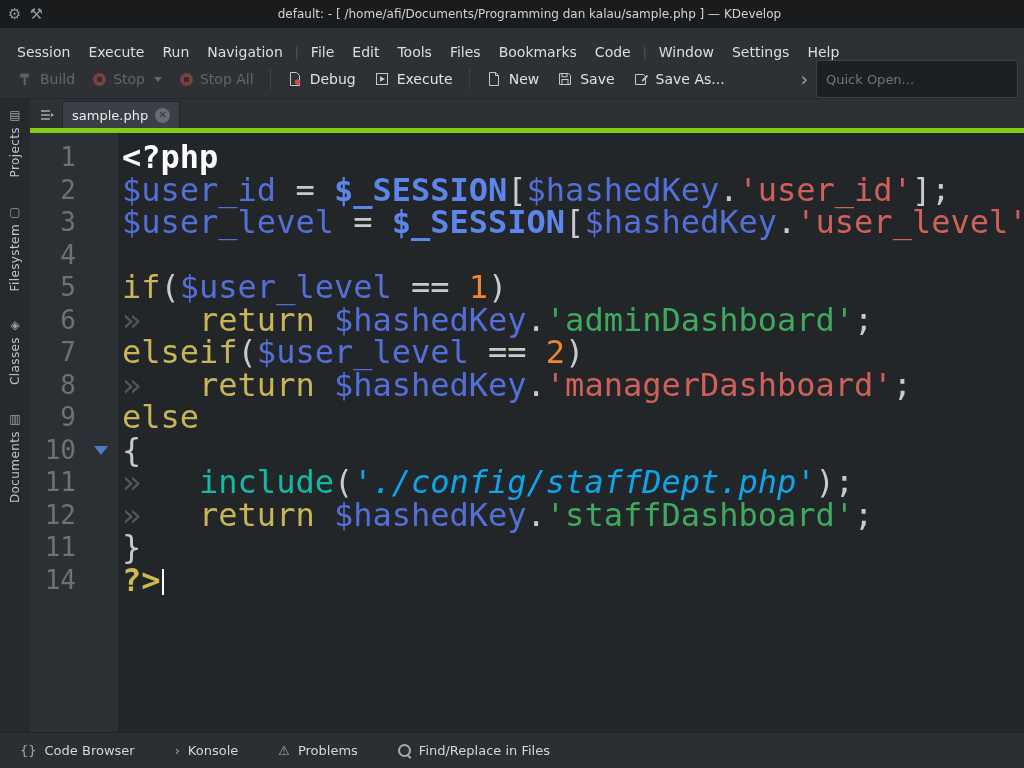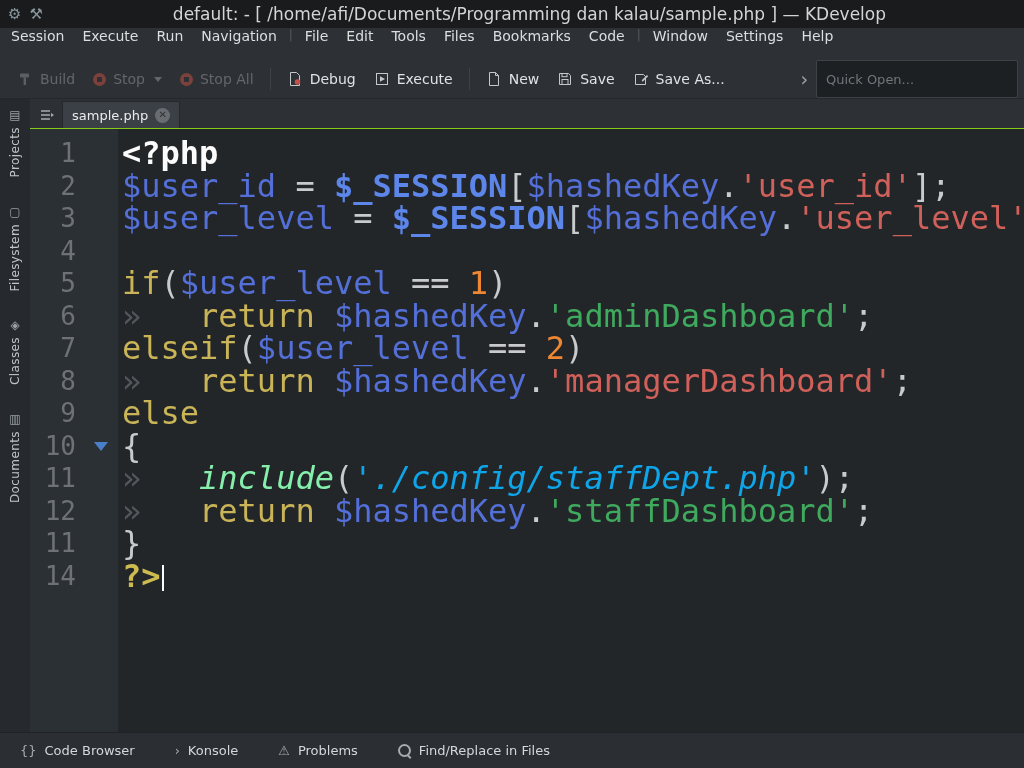--- a/index.html
+++ b/index.html
@@ -8,24 +8,24 @@
     background:#232629;
     font-family:"DejaVu Sans","Liberation Sans",sans-serif;
     -webkit-font-smoothing:antialiased;
   }
   .window{width:1024px;height:768px;display:flex;flex-direction:column}
 
   
   .titlebar{height:28px;background:#191b1d;display:flex;align-items:center;padding:0 8px;flex:none}
   .titlebar-icons{display:flex;align-items:center;gap:8px}
   .tb-ic{font-size:15px;color:#8b98a0;line-height:1}
-  .titlebar-title{flex:1;text-align:center;color:#d2d4d6;font-size:17px;white-space:nowrap;overflow:hidden}
-
-  
-  .menubar{height:32px;background:#2d3136;display:flex;align-items:flex-start;padding:0 2px;flex:none;font-size:14px;color:#dcdee0}
+  .titlebar-title{flex:1;text-align:center;color:#d2d4d6;font-size:12px;white-space:nowrap;overflow:hidden}
+
+  
+  .menubar{height:32px;background:#2d3136;display:flex;align-items:flex-end;padding:0 8px;flex:none;font-size:14px;color:#dcdee0}
   .menu-item{padding:0 9px;cursor:default}
   .menu-sep{color:#55595d;padding:0 3px;font-size:12px}
 
   
   .toolbar{height:38px;background:#2d3136;display:flex;align-items:center;padding:0 8px;flex:none;font-size:14px;border-bottom:1px solid #24282b}
   .tb-btn{display:flex;align-items:center;gap:7px;padding:0 9px;height:30px;color:#e0e2e4;white-space:nowrap}
   .tb-btn.disabled{color:#63676b}
   .tb-sep{width:1px;height:22px;background:#3d4247;margin:0 7px;flex:none}
   .caret{width:0;height:0;border-left:4px solid transparent;border-right:4px solid transparent;border-top:5px solid #63676b;margin-left:2px}
   .stop-ic{width:13px;height:13px;border-radius:50%;background:#7d413b;position:relative;flex:none}
@@ -36,21 +36,21 @@
   
   .content-row{flex:1;display:flex;min-height:0}
   .sidedock{width:30px;background:#26292d;display:flex;flex-direction:column;align-items:center;padding-top:10px;gap:28px;flex:none}
   .dock-item{display:flex;flex-direction:column;align-items:center;gap:6px;color:#c2c5c7}
   .dock-icon{font-size:12px;color:#9aa0a4;line-height:1}
   .dock-label{writing-mode:vertical-rl;transform:rotate(180deg);font-size:12px;letter-spacing:.4px}
 
   .main-col{flex:1;display:flex;flex-direction:column;min-width:0}
 
   
-  .tabbar{height:29px;background:#2d3136;display:flex;align-items:flex-end;padding-left:4px;flex:none;border-bottom:1px solid #84cc16}
+  .tabbar{height:29px;background:#2d3136;display:flex;align-items:flex-end;padding-left:4px;flex:none;border-bottom:5px solid #84cc16}
   .tab-switcher{display:flex;align-items:center;justify-content:center;width:26px;height:26px}
   .tab{display:flex;align-items:center;gap:7px;background:#3b4046;height:26px;padding:0 9px;color:#e9ebec;font-size:13px;border:1px solid #24282b;border-bottom:none;border-radius:2px 2px 0 0;margin-left:2px}
   .tab-close{width:15px;height:15px;border-radius:50%;background:#696d71;color:#2d3136;font-size:10px;font-weight:bold;display:flex;align-items:center;justify-content:center;line-height:1}
 
   
   .editor{flex:1;display:flex;background:#232629;min-height:0;overflow:hidden}
   .gutter{width:88px;background:#2b3034;padding-top:8px;flex:none;font-family:"DejaVu Sans Mono","Liberation Mono",monospace;color:#6e7276}
   .ln{height:32.5px;line-height:32.5px;font-size:26px;text-align:right;padding-right:42px;position:relative;box-sizing:border-box}
   .fold{position:absolute;right:10px;top:12px;width:0;height:0;border-left:7px solid transparent;border-right:7px solid transparent;border-top:9px solid #4a7ec8}
   .code-area{flex:1;padding:8px 0 0 4px;font-family:"DejaVu Sans Mono","Liberation Mono",monospace;overflow:hidden}
@@ -226,21 +226,21 @@
             <div class="cl"><span class="tk-tag" style="color: rgb(252, 252, 252);">&lt;?php</span></div>
             <div class="cl"><span class="tk-var" style="color: rgb(84, 112, 216);">$user_id</span><span class="tk-op" style="color: rgb(200, 202, 204);"> = </span><span class="tk-sg" style="color: rgb(92, 134, 234);">$_SESSION</span><span class="tk-op" style="color: rgb(200, 202, 204);">[</span><span class="tk-var" style="color: rgb(84, 112, 216);">$hashedKey</span><span class="tk-op" style="color: rgb(200, 202, 204);">.</span><span class="tk-strr" style="color: rgb(208, 96, 90);">'user_id'</span><span class="tk-op" style="color: rgb(200, 202, 204);">];</span></div>
             <div class="cl"><span class="tk-var" style="color: rgb(84, 112, 216);">$user_level</span><span class="tk-op" style="color: rgb(200, 202, 204);"> = </span><span class="tk-sg" style="color: rgb(92, 134, 234);">$_SESSION</span><span class="tk-op" style="color: rgb(200, 202, 204);">[</span><span class="tk-var" style="color: rgb(84, 112, 216);">$hashedKey</span><span class="tk-op" style="color: rgb(200, 202, 204);">.</span><span class="tk-strr" style="color: rgb(208, 96, 90);">'user_level'</span><span class="tk-op" style="color: rgb(200, 202, 204);">];</span></div>
             <div class="cl"></div>
             <div class="cl"><span class="tk-kw" style="color: rgb(201, 180, 88);">if</span><span class="tk-op" style="color: rgb(200, 202, 204);">(</span><span class="tk-var" style="color: rgb(84, 112, 216);">$user_level</span><span class="tk-op" style="color: rgb(200, 202, 204);"> == </span><span class="tk-num" style="color: rgb(237, 135, 51);">1</span><span class="tk-op" style="color: rgb(200, 202, 204);">)</span></div>
             <div class="cl"><span class="tk-tab" style="color: rgb(84, 88, 92);">»   </span><span class="tk-kw" style="color: rgb(201, 180, 88);">return </span><span class="tk-var" style="color: rgb(84, 112, 216);">$hashedKey</span><span class="tk-op" style="color: rgb(200, 202, 204);">.</span><span class="tk-strg" style="color: rgb(63, 169, 94);">'adminDashboard'</span><span class="tk-op" style="color: rgb(200, 202, 204);">;</span></div>
             <div class="cl"><span class="tk-kw" style="color: rgb(201, 180, 88);">elseif</span><span class="tk-op" style="color: rgb(200, 202, 204);">(</span><span class="tk-var" style="color: rgb(84, 112, 216);">$user_level</span><span class="tk-op" style="color: rgb(200, 202, 204);"> == </span><span class="tk-num" style="color: rgb(237, 135, 51);">2</span><span class="tk-op" style="color: rgb(200, 202, 204);">)</span></div>
             <div class="cl"><span class="tk-tab" style="color: rgb(84, 88, 92);">»   </span><span class="tk-kw" style="color: rgb(201, 180, 88);">return </span><span class="tk-var" style="color: rgb(84, 112, 216);">$hashedKey</span><span class="tk-op" style="color: rgb(200, 202, 204);">.</span><span class="tk-strr" style="color: rgb(208, 96, 90);">'managerDashboard'</span><span class="tk-op" style="color: rgb(200, 202, 204);">;</span></div>
             <div class="cl"><span class="tk-kw" style="color: rgb(201, 180, 88);">else</span></div>
             <div class="cl"><span class="tk-op" style="color: rgb(200, 202, 204);">{</span></div>
-            <div class="cl"><span class="tk-tab" style="color: rgb(84, 88, 92);">»   </span><span class="tk-kw" style="color: #86efac; font-style: italic;">include</span><span class="tk-op" style="color: rgb(200, 202, 204);">(</span><span class="tk-strr" style="color: #0ea5e9; font-style: italic;">'./config/staffDept.php'</span><span class="tk-op" style="color: rgb(200, 202, 204);">);</span></div>
+            <div class="cl"><span class="tk-tab" style="color: rgb(84, 88, 92);">»   </span><span class="tk-kw" style="color: #14b8a6;">include</span><span class="tk-op" style="color: rgb(200, 202, 204);">(</span><span class="tk-strr" style="color: #0ea5e9; font-style: italic;">'./config/staffDept.php'</span><span class="tk-op" style="color: rgb(200, 202, 204);">);</span></div>
             <div class="cl"><span class="tk-tab" style="color: rgb(84, 88, 92);">»   </span><span class="tk-kw" style="color: rgb(201, 180, 88);">return </span><span class="tk-var" style="color: rgb(84, 112, 216);">$hashedKey</span><span class="tk-op" style="color: rgb(200, 202, 204);">.</span><span class="tk-strg" style="color: rgb(63, 169, 94);">'staffDashboard'</span><span class="tk-op" style="color: rgb(200, 202, 204);">;</span></div>
             <div class="cl"><span class="tk-op" style="color: rgb(200, 202, 204);">}</span></div>
             <div class="cl"><span class="tk-close" style="color: rgb(205, 187, 79);">?&gt;</span><span class="cursor"></span></div>
           </div>
       </div>
     </div>
   </div>
 
   <div class="bottombar">
       <div class="bb-btn">

